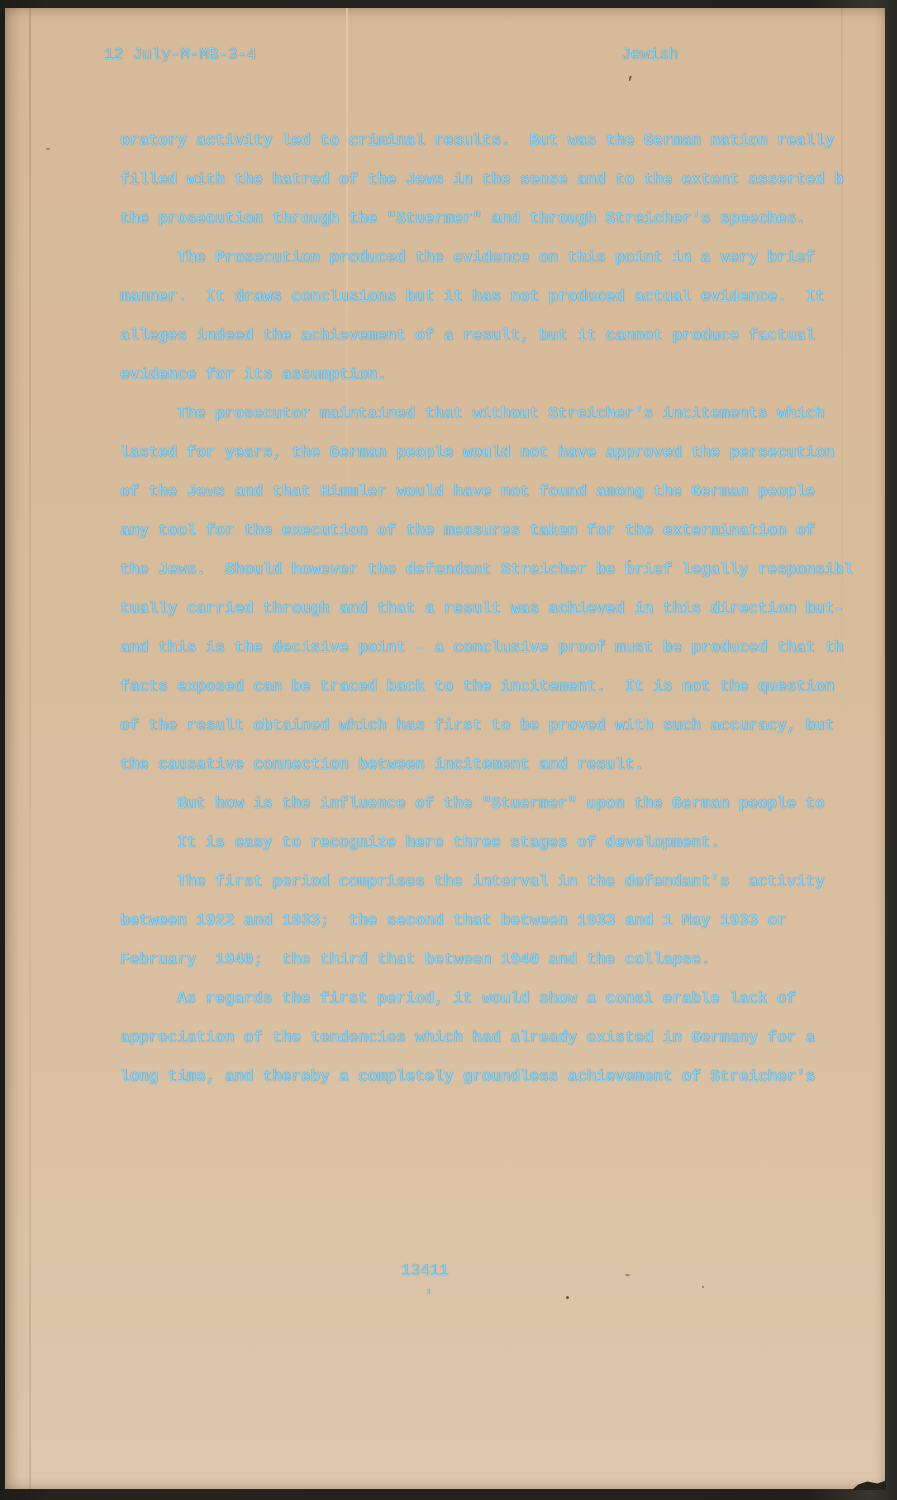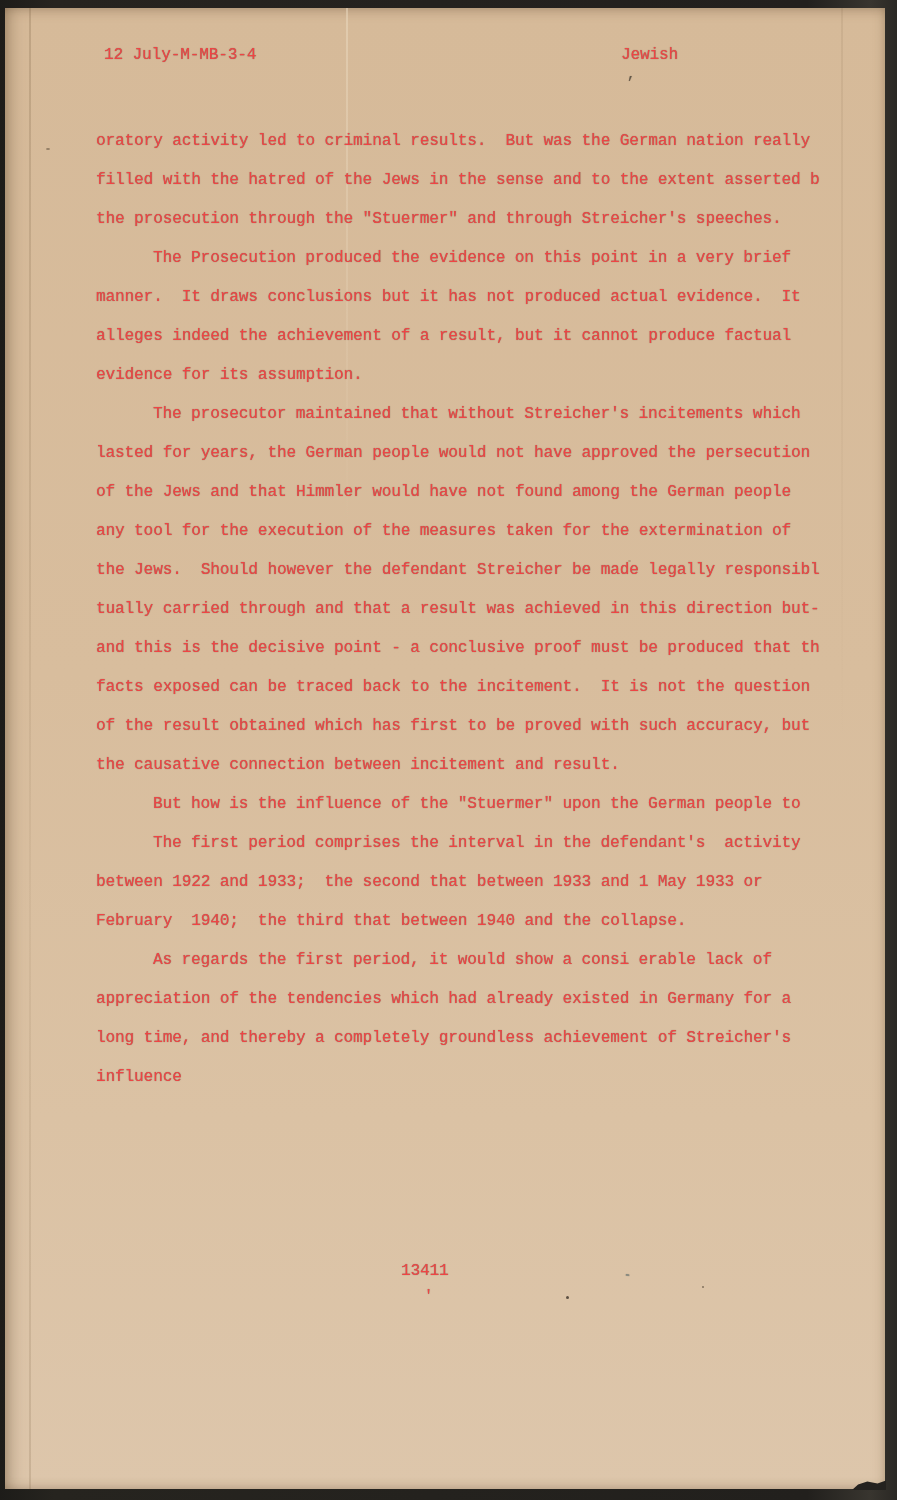--- a/index.html
+++ b/index.html
@@ -22,32 +22,32 @@
   .crease.c1{left:24px;background:linear-gradient(180deg,rgba(120,95,65,.25),rgba(120,95,65,.08) 60%,rgba(120,95,65,.2));}
   .crease.c2{left:341px;background:linear-gradient(180deg,rgba(236,220,195,.5),rgba(236,220,195,0) 35%);}
   .crease.c3{right:42px;background:linear-gradient(180deg,rgba(120,95,65,.12),rgba(120,95,65,0) 50%);}
   
   .chip{
     position:absolute;right:-1px;bottom:-1px;width:34px;height:12px;
     background:#24221f;
     clip-path:polygon(0 100%,18% 55%,45% 30%,75% 45%,100% 20%,100% 100%);
   }
   .typed{
-    color:#ef4444;
+    color:#7dd3fc;
     text-shadow:0 0 1px rgba(68,60,49,.55), .4px .4px 0 rgba(68,60,49,.18);
     white-space:pre;
     font-size:16px;
     letter-spacing:-.08px;
   }
   .header-left{position:absolute;left:104px;top:46px;}
   .header-right{position:absolute;left:621px;top:46px;}
   .stray{position:absolute;font-size:14px;color:#4a4136;opacity:.8;}
   .stray.under-header{left:627px;top:66px;}
   .stray.pencil{left:624px;top:1268px;color:#75807d;font-weight:bold;opacity:.85;font-size:12px;transform:rotate(8deg);}
-  .body-text{position:absolute;left:96px;top:122px;width:760px;}
+  .body-text{position:absolute;left:120px;top:122px;width:760px;font-weight:bold;}
   .line{height:39px;line-height:39px;}
   .line.indent{padding-left:57px;}
   .footer-tick{position:absolute;left:424px;top:1288px;font-size:15px;}
   .footer-page{position:absolute;left:401px;top:1262px;}
   .speck{position:absolute;border-radius:50%;pointer-events:none;}
   .s1{left:566px;top:1296px;width:3px;height:3px;background:rgba(60,50,40,.8);}
   .s2{left:46px;top:148px;width:4px;height:2px;background:rgba(80,65,48,.5);}
   .s3{left:702px;top:1286px;width:2px;height:2px;background:rgba(70,58,44,.6);}
   .s4{left:628px;top:560px;width:3px;height:2px;background:rgba(130,108,80,.4);}
 </style>
@@ -70,34 +70,34 @@
     <div class="typed line">filled with the hatred of the Jews in the sense and to the extent asserted b</div>
     <div class="typed line">the prosecution through the "Stuermer" and through Streicher's speeches.</div>
     <div class="typed line indent">The Prosecution produced the evidence on this point in a very brief</div>
     <div class="typed line">manner.  It draws conclusions but it has not produced actual evidence.  It</div>
     <div class="typed line">alleges indeed the achievement of a result, but it cannot produce factual</div>
     <div class="typed line">evidence for its assumption.</div>
     <div class="typed line indent">The prosecutor maintained that without Streicher's incitements which</div>
     <div class="typed line">lasted for years, the German people would not have approved the persecution</div>
     <div class="typed line">of the Jews and that Himmler would have not found among the German people</div>
     <div class="typed line">any tool for the execution of the measures taken for the extermination of</div>
-    <div class="typed line">the Jews.  Should however the defendant Streicher be made legally responsibl</div>
+    <div class="typed line">the Jews.  Should however the defendant Streicher be brief legally responsibl</div>
     <div class="typed line">tually carried through and that a result was achieved in this direction but-</div>
     <div class="typed line">and this is the decisive point - a conclusive proof must be produced that th</div>
     <div class="typed line">facts exposed can be traced back to the incitement.  It is not the question</div>
     <div class="typed line">of the result obtained which has first to be proved with such accuracy, but</div>
     <div class="typed line">the causative connection between incitement and result.</div>
     <div class="typed line indent">But how is the influence of the "Stuermer" upon the German people to</div>
+    <div class="typed line indent">It is easy to recognize here three stages of development.</div>
     <div class="typed line indent">The first period comprises the interval in the defendant's  activity</div>
     <div class="typed line">between 1922 and 1933;  the second that between 1933 and 1 May 1933 or</div>
     <div class="typed line">February  1940;  the third that between 1940 and the collapse.</div>
     <div class="typed line indent">As regards the first period, it would show a consi erable lack of</div>
     <div class="typed line">appreciation of the tendencies which had already existed in Germany for a</div>
     <div class="typed line">long time, and thereby a completely groundless achievement of Streicher's</div>
-    <div class="typed line">influence</div>
   </div>
 
 <div class="typed stray pencil">-</div>
 <div class="typed footer-tick">'</div>
 <div class="typed footer-page">13411</div>
 
 <div class="speck s1"></div>
 <div class="speck s2"></div>
 <div class="speck s3"></div>
 <div class="speck s4"></div>

